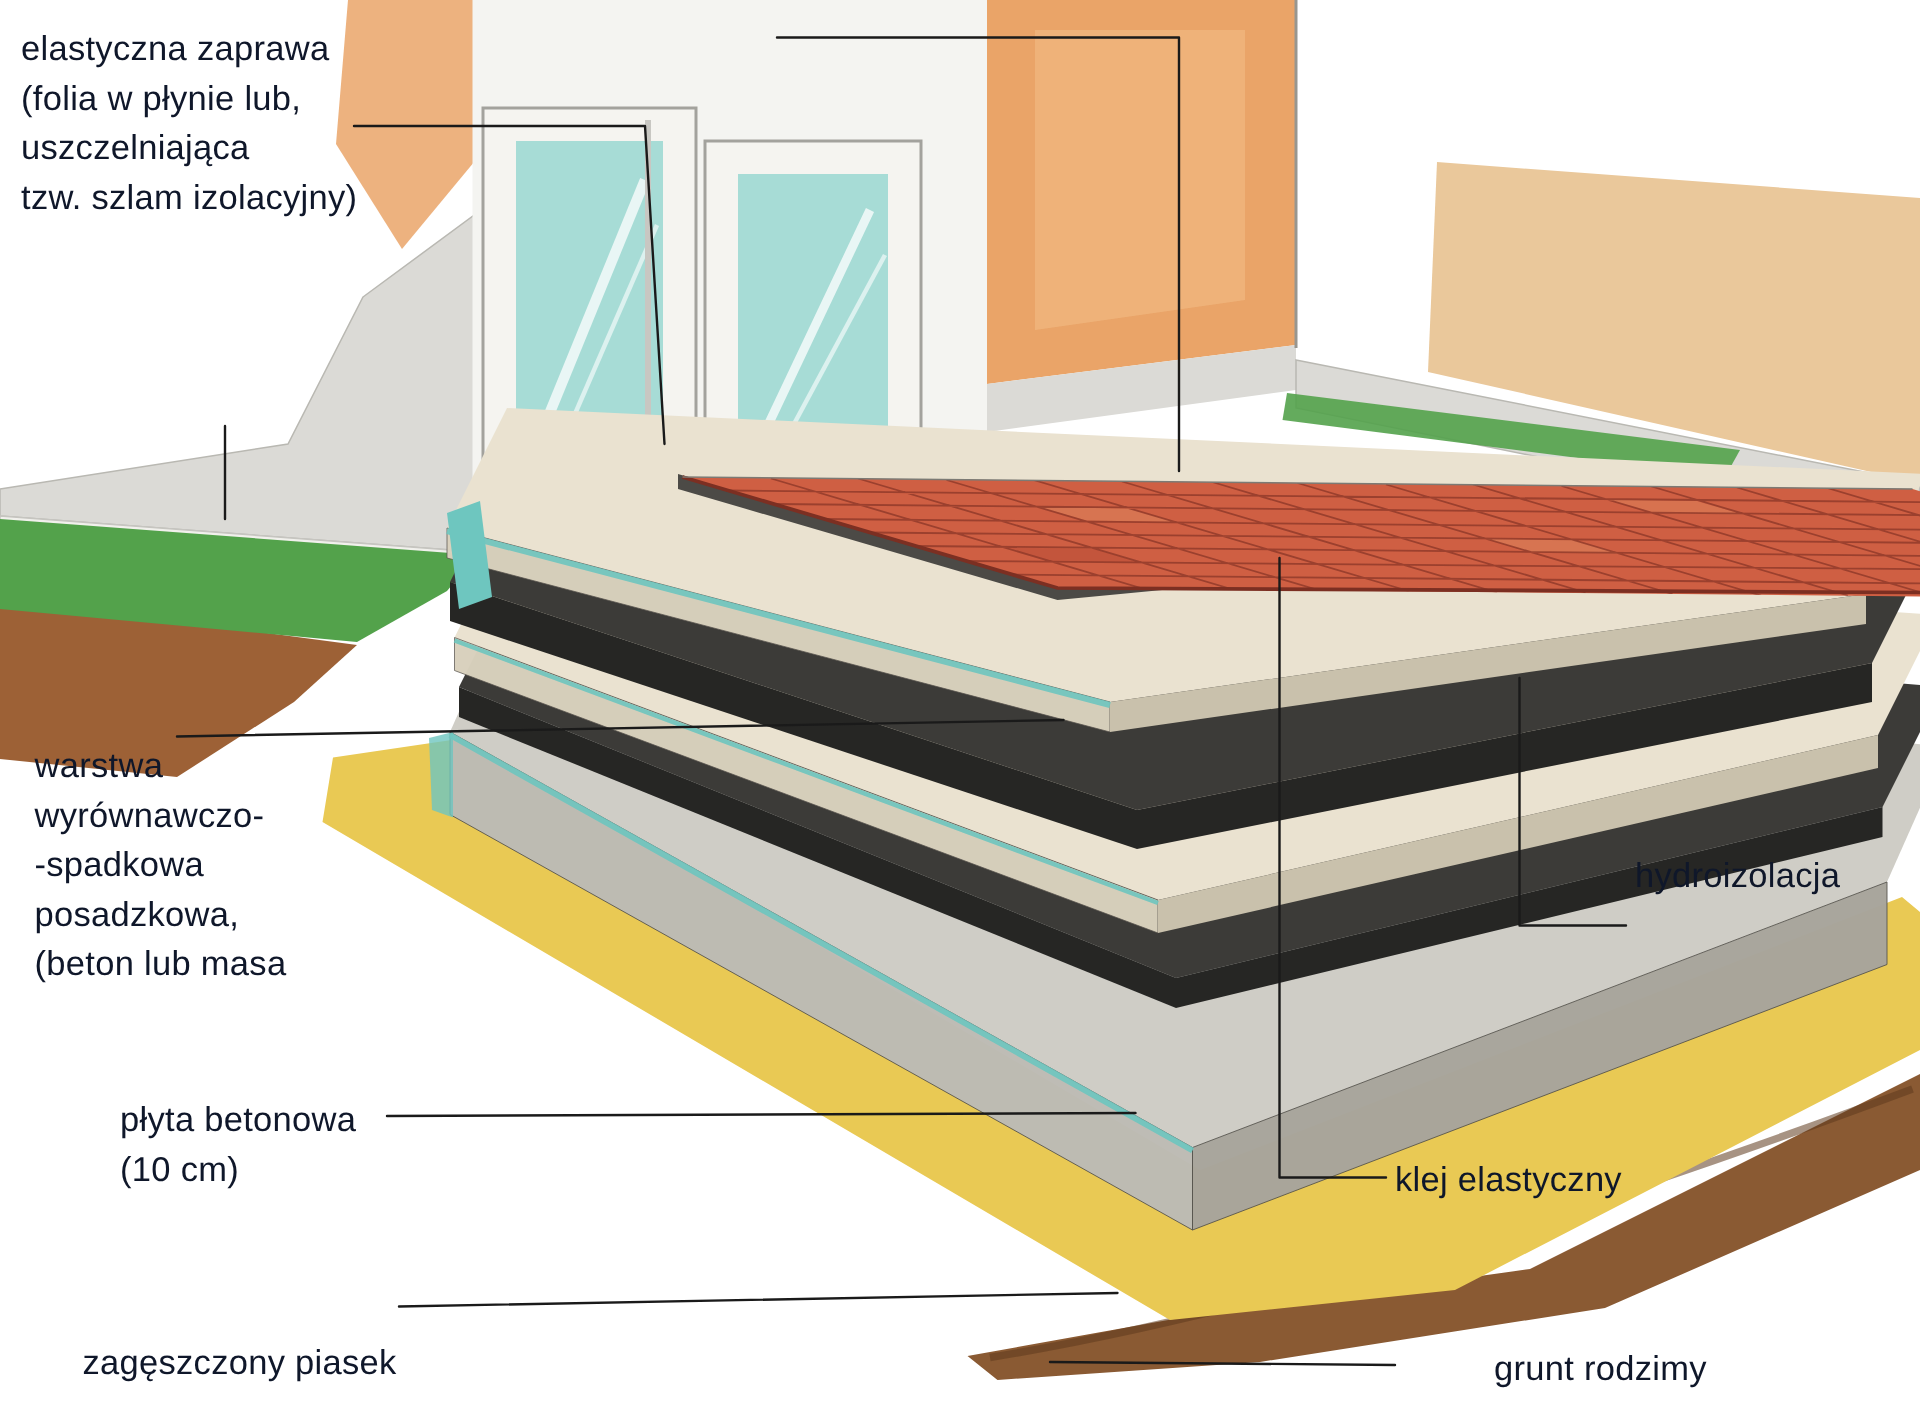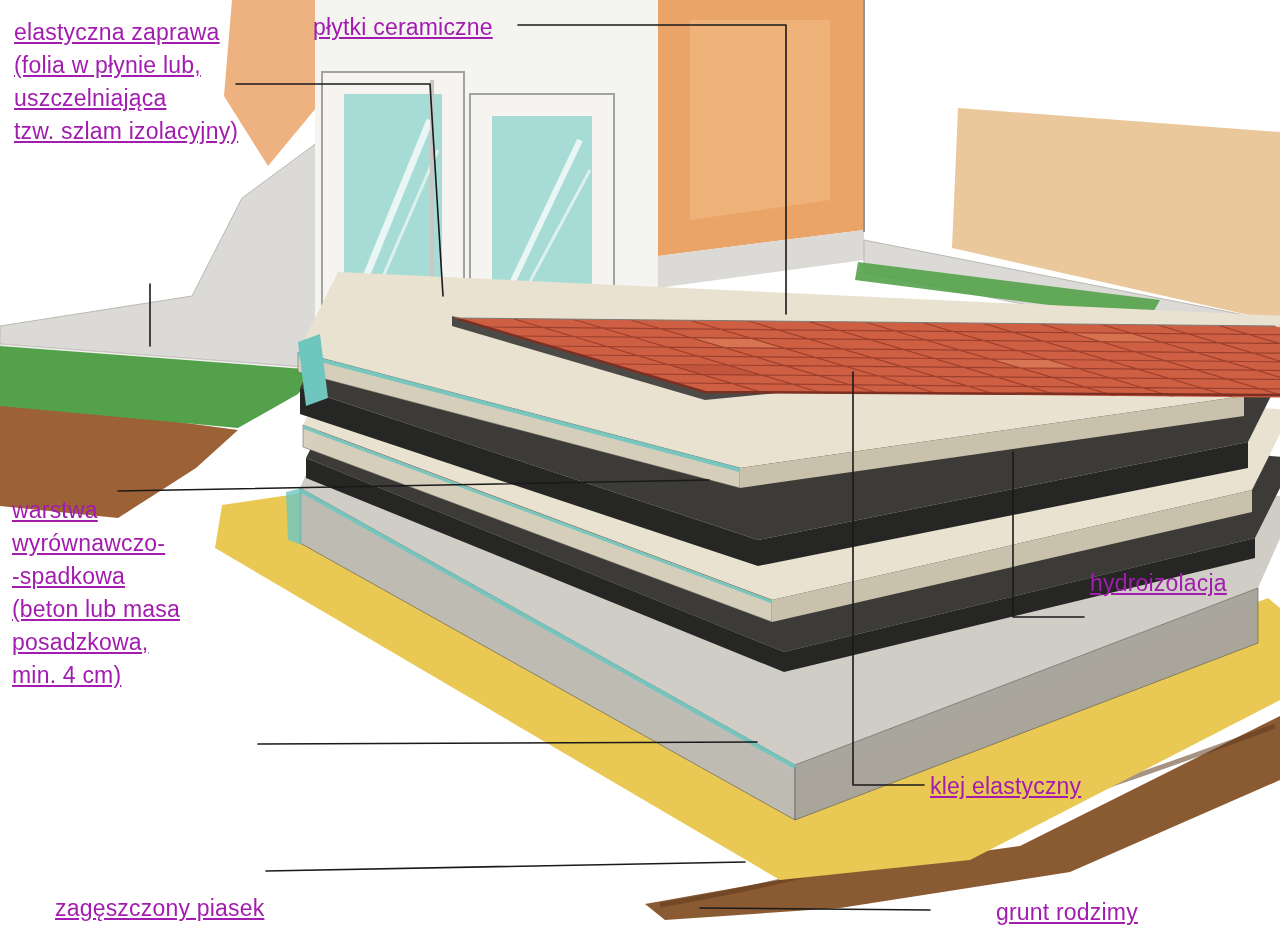--- a/index.html
+++ b/index.html
@@ -4,22 +4,22 @@
 <style>
   * { margin:0; padding:0; box-sizing:border-box; }
   html,body { background:#ffffff; }
   body { font-family:"Liberation Sans", sans-serif; }
   .stage {
     position:relative; width:1280px; height:937px;
     background:#ffffff; overflow:hidden;
   }
   .stage svg { position:absolute; left:0; top:0; }
   .label {
-    position:absolute; color:#a21caf; font-size:23px; line-height:33px;
-    letter-spacing:.2px; white-space:nowrap;text-decoration:underline;
+    position:absolute; color:#0f172a; font-size:23px; line-height:33px;
+    letter-spacing:.2px; white-space:nowrap;
   }
   .label span { display:block; }
 </style>
 </head>
 <body>
 
 <div class="stage">
 
   <svg width="1280" height="937" viewBox="0 0 1280 937">
     <defs>
@@ -124,34 +124,34 @@
     </g>
   </svg>
 
   <div class="label" style="left:14px; top:16px">
     <span>elastyczna zaprawa</span>
     <span>(folia w płynie lub,</span>
     <span>uszczelniająca</span>
     <span>tzw. szlam izolacyjny)</span>
   </div>
 
-  <div class="label" style="left:313px; top:11px">
-    <span>płytki ceramiczne</span>
-  </div>
 
 
-  <div class="label" style="left:12px; top:494px">
+  <div class="label" style="left:23px; top:494px">
     <span>warstwa</span>
     <span>wyrównawczo-</span>
     <span>-spadkowa</span>
+    <span>posadzkowa,</span>
     <span>(beton lub masa</span>
-    <span>posadzkowa,</span>
-    <span>min. 4 cm)</span>
   </div>
 
+  <div class="label" style="left:80px; top:730px">
+    <span>płyta betonowa</span>
+    <span>(10 cm)</span>
+  </div>
 
   <div class="label" style="left:55px; top:892px">
     <span>zagęszczony piasek</span>
   </div>
 
   <div class="label" style="left:1090px; top:567px">
     <span>hydroizolacja</span>
   </div>
 
   <div class="label" style="left:930px; top:770px">

